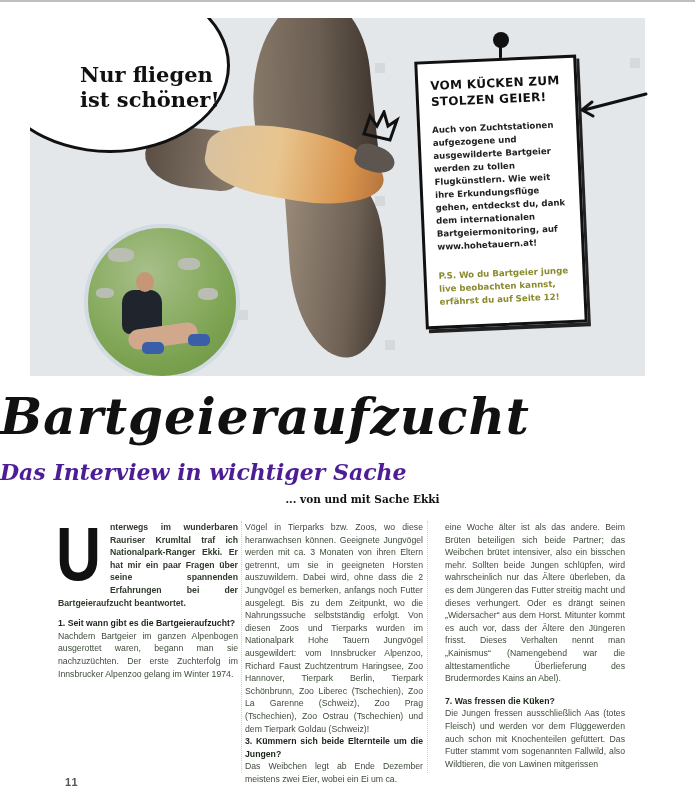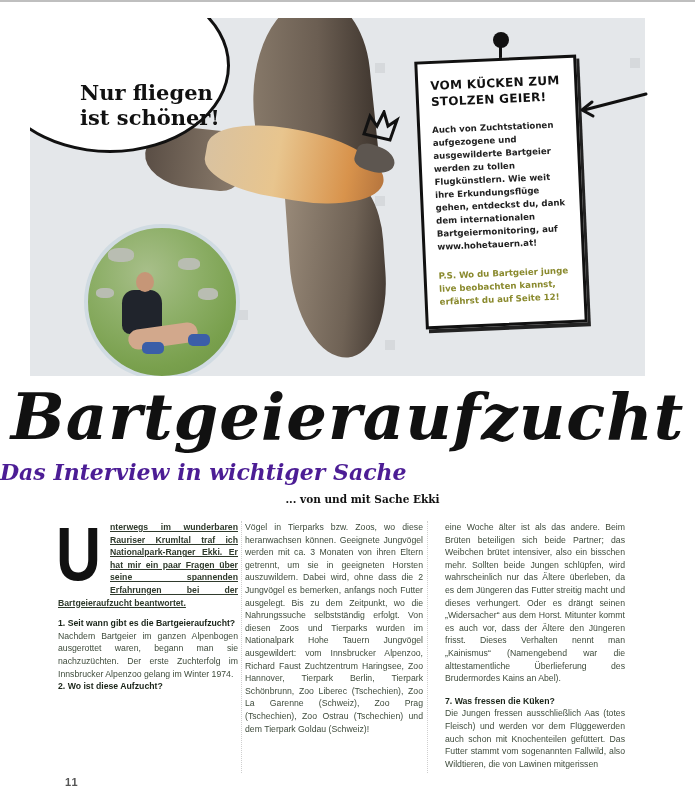--- a/index.html
+++ b/index.html
@@ -7,21 +7,21 @@
   body { position: relative; font-family: "Liberation Sans", sans-serif; color: #1a1a1a; }
 
   .top-rule { position: absolute; left: 0; top: 0; width: 695px; height: 2px; background: #bfbfbf; }
 
   
   .hero { position: absolute; left: 30px; top: 18px; width: 615px; height: 358px; background: #e4e7ea; overflow: hidden; }
   .hero .wm { position: absolute; width: 10px; height: 10px; background: #d6d9dc; }
 
   
   .bubble { position: absolute; left: -40px; top: -40px; width: 240px; height: 175px; border: 3px solid #111; border-radius: 50%; background: #fff; }
-  .bubble-text { position: absolute; left: 50px; top: 44px; width: 160px; font-family: "DejaVu Serif", serif; font-weight: bold; font-size: 21px; line-height: 25px; color: #111; margin-top: 18px; }
+  .bubble-text { position: absolute; left: 50px; top: 44px; width: 160px; font-family: "DejaVu Serif", serif; font-weight: bold; font-size: 21px; line-height: 25px; color: #111; }
 
   
   .vulture { position: absolute; left: 0; top: 0; width: 615px; height: 358px; }
   .wing-up { position: absolute; left: 222px; top: -20px; width: 120px; height: 190px; background: linear-gradient(95deg,#8a7c6c,#6b5e52 55%,#3d342d); border-radius: 60% 40% 10% 20%; transform: rotate(-6deg); }
   .wing-down { position: absolute; left: 260px; top: 160px; width: 95px; height: 180px; background: linear-gradient(100deg,#9a8b7a,#6f6255 60%,#3a312b); border-radius: 10% 40% 50% 60%; transform: rotate(-4deg); }
   .body { position: absolute; left: 175px; top: 112px; width: 180px; height: 70px; background: linear-gradient(90deg,#d9c2a0,#e8c58e 40%,#d8934c 80%,#b7763e); border-radius: 45% 55% 50% 40%; transform: rotate(10deg); }
   .tail { position: absolute; left: 115px; top: 110px; width: 95px; height: 60px; background: linear-gradient(90deg,#5a4e45,#8b7c6c); border-radius: 50% 20% 20% 50%; transform: rotate(6deg); }
   .head { position: absolute; left: 325px; top: 128px; width: 40px; height: 26px; background: #5d5650; border-radius: 40% 60% 60% 40%; transform: rotate(18deg); }
   .crown { position: absolute; left: 330px; top: 92px; width: 40px; height: 36px; }
 
@@ -38,33 +38,33 @@
   .note { position: absolute; left: 420px; top: 58px; width: 162px; height: 268px; background: #fff; border: 3px solid #111; box-shadow: 3px 4px 0 #222; transform: rotate(-2.5deg); padding: 14px 12px; font-family: "DejaVu Sans", sans-serif; }
   .pin-head { position: absolute; left: 493px; top: 32px; width: 16px; height: 16px; border-radius: 50%; background: #111; }
   .pin-stem { position: absolute; left: 499px; top: 46px; width: 3px; height: 12px; background: #111; }
   .note-title { font-weight: bold; font-size: 12px; line-height: 16px; letter-spacing: 0.3px; color: #111; text-transform: uppercase; }
   .note-body { margin-top: 14px; font-size: 8.6px; line-height: 13px; font-weight: bold; color: #222; }
   .note-ps { margin-top: 16px; font-size: 8.6px; line-height: 13px; font-weight: bold; color: #8a8a2e; }
 
   .arrow { position: absolute; left: 578px; top: 90px; width: 70px; height: 30px; }
 
   
-  .main-title { position: absolute; left: 0; top: 387px; width: 695px; text-align: center; font-family: "DejaVu Serif", serif; font-style: italic; font-weight: bold; font-size: 64px; line-height: 60px; color: #111; letter-spacing: 1px; }
+  .main-title { position: absolute; left: 0; top: 387px; width: 695px; text-align: left; font-family: "DejaVu Serif", serif; font-style: italic; font-weight: bold; font-size: 50px; line-height: 60px; color: #111; letter-spacing: 1px; }
   .sub-title { position: absolute; left: 0; top: 458px; width: 695px; text-align: left; font-family: "DejaVu Serif", serif; font-style: italic; font-weight: bold; font-size: 22px; line-height: 28px; color: #4c1d95; }
   .byline { position: absolute; left: 0; top: 492px; width: 695px; text-align: center; font-family: "DejaVu Serif", serif; font-weight: bold; font-size: 10.5px; line-height: 14px; color: #111; padding-left: 30px; }
 
   
   .columns { position: absolute; top: 521px; left: 58px; width: 570px; height: 252px; }
   .col { position: absolute; top: 0; height: 252px; font-size: 8.7px; line-height: 12.6px; color: #3d4a3a; text-align: justify; hyphens: auto; }
   .col1 { left: 0; width: 180px; }
   .col2 { left: 187px; width: 178px; }
   .col3 { left: 387px; width: 180px; }
   .col-sep { position: absolute; top: 0; width: 0; height: 252px; border-left: 1px dotted #cfcfcf; }
   .dropcap { float: left; font-family: "Liberation Sans", sans-serif; font-weight: bold; font-size: 76px; line-height: 66px; color: #111; margin: 0 6px 0 -2px; transform: scaleX(0.82); transform-origin: left; width: 48px; }
-  .intro { font-weight: bold; color: #2f3a2c; text-decoration: underline; }
+  .intro { font-weight: bold; color: #2f3a2c; }
   .q { font-weight: bold; color: #1a2418; }
   .a { }
   .gap { height: 10px; }
 
   .page-number { position: absolute; left: 65px; top: 776px; font-weight: bold; font-size: 11px; color: #555; letter-spacing: 1px; }
 </style>
 </head>
 <body>
 
 <div class="top-rule"></div>
@@ -121,25 +121,26 @@
 <div class="sub-title">Das Interview in wichtiger Sache</div>
 <div class="byline">... von und mit Sache Ekki</div>
 
 <div class="columns">
   <div class="col col1">
     <div class="dropcap">U</div>
     <p class="intro">nterwegs im wunderbaren Rauriser Krumltal traf ich Nationalpark-Ranger Ekki. Er hat mir ein paar Fragen über seine spannenden Erfahrungen bei der Bartgeieraufzucht beantwortet.</p>
     <div class="gap" style="clear:both;height:8px"></div>
     <p class="q">1. Seit wann gibt es die Bartgeieraufzucht?</p>
     <p class="a">Nachdem Bartgeier im ganzen Alpenbogen ausgerottet waren, begann man sie nachzuzüchten. Der erste Zuchterfolg im Innsbrucker Alpenzoo gelang im Winter 1974.</p>
-    <p class="q">2. Wo ist diese Aufzucht?</p>
   </div>
   <div class="col-sep" style="left:183px"></div>
   <div class="col col2">
     <p class="a">Vögel in Tierparks bzw. Zoos, wo diese heranwachsen können. Geeignete Jungvögel werden mit ca. 3 Monaten von ihren Eltern getrennt, um sie in geeigneten Horsten auszuwildern. Dabei wird, ohne dass die 2 Jungvögel es bemerken, anfangs noch Futter ausgelegt. Bis zu dem Zeitpunkt, wo die Nahrungssuche selbstständig erfolgt. Von diesen Zoos und Tierparks wurden im Nationalpark Hohe Tauern Jungvögel ausgewildert: vom Innsbrucker Alpenzoo, Richard Faust Zuchtzentrum Haringsee, Zoo Hannover, Tierpark Berlin, Tierpark Schönbrunn, Zoo Liberec (Tschechien), Zoo La Garenne (Schweiz), Zoo Prag (Tschechien), Zoo Ostrau (Tschechien) und dem Tierpark Goldau (Schweiz)!</p>
+    <p class="q">3. Kümmern sich beide Elternteile um die Jungen?</p>
+    <p class="a">Das Weibchen legt ab Ende Dezember meistens zwei Eier, wobei ein Ei um ca.</p>
   </div>
   <div class="col-sep" style="left:369px"></div>
   <div class="col col3">
     <p class="a">eine Woche älter ist als das andere. Beim Brüten beteiligen sich beide Partner; das Weibchen brütet intensiver, also ein bisschen mehr. Sollten beide Jungen schlüpfen, wird wahrscheinlich nur das Ältere überleben, da es dem Jüngeren das Futter streitig macht und dieses verhungert. Oder es drängt seinen „Widersacher“ aus dem Horst. Mitunter kommt es auch vor, dass der Ältere den Jüngeren frisst. Dieses Verhalten nennt man „Kainismus“ (Namengebend war die alttestamentliche Überlieferung des Brudermordes Kains an Abel).</p>
     <div class="gap"></div>
     <p class="q">7. Was fressen die Küken?</p>
     <p class="a">Die Jungen fressen ausschließlich Aas (totes Fleisch) und werden vor dem Flüggewerden auch schon mit Knochenteilen gefüttert. Das Futter stammt vom sogenannten Fallwild, also Wildtieren, die von Lawinen mitgerissen</p>
   </div>
 </div>
 

